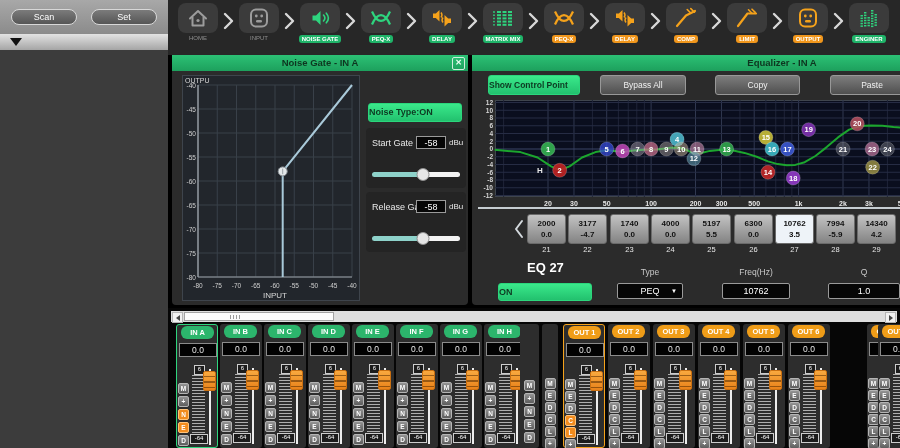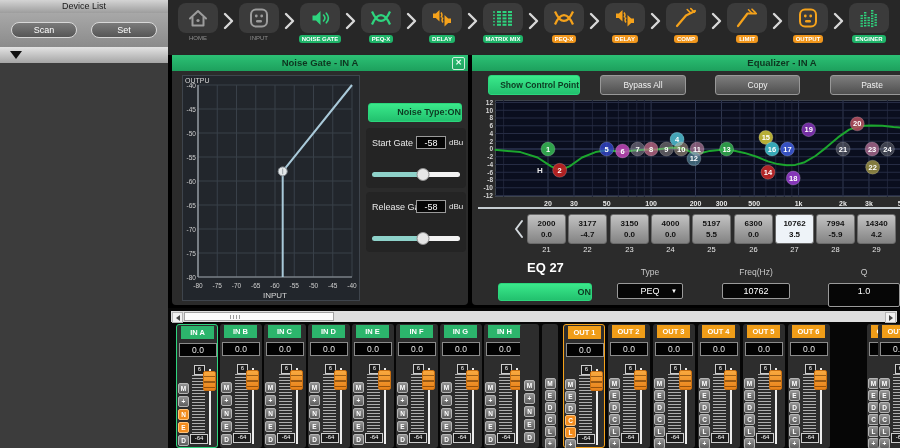--- a/index.html
+++ b/index.html
@@ -32,21 +32,21 @@
   .tb-chev{width:17px;height:36px;display:flex;align-items:center;justify-content:center;margin-top:3px;}
   
   .panel{position:absolute;top:55px;background:#2b2b2b;border-radius:0 0 4px 4px;}
   #ng-panel{left:172px;width:296px;height:250px;}
   #eq-panel{left:472px;width:620px;height:250px;}
   .title-bar{height:16px;background:linear-gradient(#2cc175,#1da05d);color:#0e3520;
              font-size:9.5px;font-weight:bold;text-align:center;line-height:16px;position:relative;}
   .close-btn{position:absolute;right:3px;top:2px;width:11px;height:11px;border:1px solid #cfeedd;
              border-radius:2px;color:#eafff2;font-size:8px;line-height:10px;text-align:center;cursor:pointer;}
   .green-btn{background:linear-gradient(#3ae98b,#22c16e);border:1px solid #2bd67c;border-radius:3px;
-             color:#0d3a22;font-weight:bold;font-size:8.5px;text-align:right;position:absolute;cursor:pointer;}
+             color:#0d3a22;font-weight:bold;font-size:8.5px;text-align:left;position:absolute;cursor:pointer;}
   .gray-btn{background:linear-gradient(#7d7d7d,#4f4f4f);border:1px solid #989898;border-radius:3px;
             color:#f0f0f0;font-size:8.5px;text-align:center;position:absolute;cursor:pointer;}
   .grp{position:absolute;background:#242424;border-radius:4px;}
   .lbl{position:absolute;color:#e8e8e8;font-size:9px;}
   .fld{position:absolute;background:#060606;border:1px solid #9a9a9a;color:#fff;font-size:9px;
        text-align:center;box-sizing:border-box;}
   .slider{position:absolute;height:5px;border-radius:2.5px;}
   .thumb{position:absolute;width:11px;height:11px;border-radius:50%;background:#e6e6e6;
          border:1px solid #8e8e8e;top:-4px;transform:translateX(-50%);}
   
@@ -63,21 +63,21 @@
   .harrow{position:absolute;top:1px;width:9px;height:9px;background:#f1f1f1;border:1px solid #b5b5b5;
           display:flex;align-items:center;justify-content:center;cursor:pointer;}
   .hthumb{position:absolute;left:13px;top:1px;width:150px;height:9px;background:#fbfbfb;
           border:1px solid #a2a2a2;box-sizing:border-box;cursor:pointer;}
   .hgrip{position:absolute;left:45px;top:2px;width:10px;height:4px;
          background:repeating-linear-gradient(90deg,#9a9a9a 0 1px,transparent 1px 3px);}
   .strip{position:absolute;top:16px;width:42px;height:124px;background:#2d2d2d;border-radius:3px;
          box-sizing:border-box;cursor:pointer;}
   .strip.sel-in{border:1px solid #2fd57e;}
   .strip.sel-out{border:1px solid #f5a21b;}
-  .pill{position:absolute;left:4px;top:1px;width:33px;height:13px;border-radius:0;color:#fff;
+  .pill{position:absolute;left:4px;top:1px;width:33px;height:13px;border-radius:6px;color:#fff;
         font-size:7.5px;font-weight:bold;text-align:center;line-height:13px;}
   .pill.in{background:#2cb56c;} .pill.out{background:#f09d18;}
   .val{position:absolute;left:2px;top:18px;width:36px;height:12px;background:#020202;
        border:1px solid #8b8b8b;color:#e8e8e8;font-size:8.5px;text-align:center;line-height:12px;}
   .sbtn{position:absolute;width:11px;height:11px;background:linear-gradient(#949494,#5d5d5d);
         border:1px solid #b5b5b5;border-radius:2px;color:#fff;font-size:6.5px;font-weight:bold;
         text-align:center;line-height:9px;box-sizing:border-box;cursor:pointer;}
   .sbtn.on{background:#f28c1e;border-color:#ffc37a;}
   .ladder{position:absolute;left:15px;top:50px;width:13px;height:58px;
           background:repeating-linear-gradient(to bottom,#aeaeae 0 1px,transparent 1px 3px);}
@@ -90,21 +90,20 @@
                       linear-gradient(#f9a93f,#e8821a);}
   .util-col{position:absolute;top:16px;height:124px;background:#2d2d2d;border-radius:3px;}
   .chevL{position:absolute;display:flex;align-items:center;justify-content:center;cursor:pointer;}
 </style>
 </head>
 <body>
 
 <div id="app">
 
   <div id="sidebar">
-    <div class="dl-header">Device List</div>
     <div class="dl-btnrow">
       <button class="dl-btn">Scan</button>
       <button class="dl-btn">Set</button>
     </div>
     <div class="dl-exp">
       <span class="tri"></span>
     </div>
     <div class="dl-body"></div>
   </div>
 
@@ -581,21 +580,21 @@
           <div>2000</div>
           <div>0.0</div>
         </div>
         <div class="band-num" style="left: 55px; top: 190px;">21</div>
         <div class="band-btn" style="left: 96px; top: 159px;">
           <div>3177</div>
           <div>-4.7</div>
         </div>
         <div class="band-num" style="left: 96px; top: 190px;">22</div>
         <div class="band-btn" style="left: 138px; top: 159px;">
-          <div>3150</div>
+          <div>1740</div>
           <div>0.0</div>
         </div>
         <div class="band-num" style="left: 138px; top: 190px;">23</div>
         <div class="band-btn" style="left: 179px; top: 159px;">
           <div>4000</div>
           <div>0.0</div>
         </div>
         <div class="band-num" style="left: 179px; top: 190px;">24</div>
         <div class="band-btn" style="left: 220px; top: 159px;">
           <div>5197</div>
@@ -628,21 +627,21 @@
     <div class="green-btn" style="left:26px;top:228px;width:92px;height:16px;line-height:16px;font-size:9px;">ON</div>
 
     <div class="fld-lbl" style="left:145px;top:212px;width:66px;">Type</div>
     <div class="fld" style="left:145px;top:228px;width:66px;height:16px;line-height:15px;border-radius:2px;">
       <span>PEQ</span>
       <span style="position:absolute;right:5px;top:0;font-size:6px;color:#fff;">▼</span>
     </div>
     <div class="fld-lbl" style="left:250px;top:212px;width:68px;">Freq(Hz)</div>
     <div class="fld" style="left:250px;top:228px;width:68px;height:16px;line-height:15px;border-radius:2px;">10762</div>
     <div class="fld-lbl" style="left:356px;top:212px;width:72px;">Q</div>
-    <div class="fld" style="left:356px;top:228px;width:72px;height:24px;line-height:15px;border-radius:2px;">1.0</div>
+    <div class="fld" style="left:356px;top:228px;width:72px;height:16px;line-height:15px;border-radius:2px;">1.0</div>
   </div>
 
   <div id="mixer">
     <div class="hscroll">
       <div class="harrow" style="left:1px;">
         <span style="width:0;height:0;border-top:3px solid transparent;border-bottom:3px solid transparent;border-right:4px solid #444;"></span>
       </div>
       <div class="hthumb">
           <div class="hgrip"></div>
         </div>

